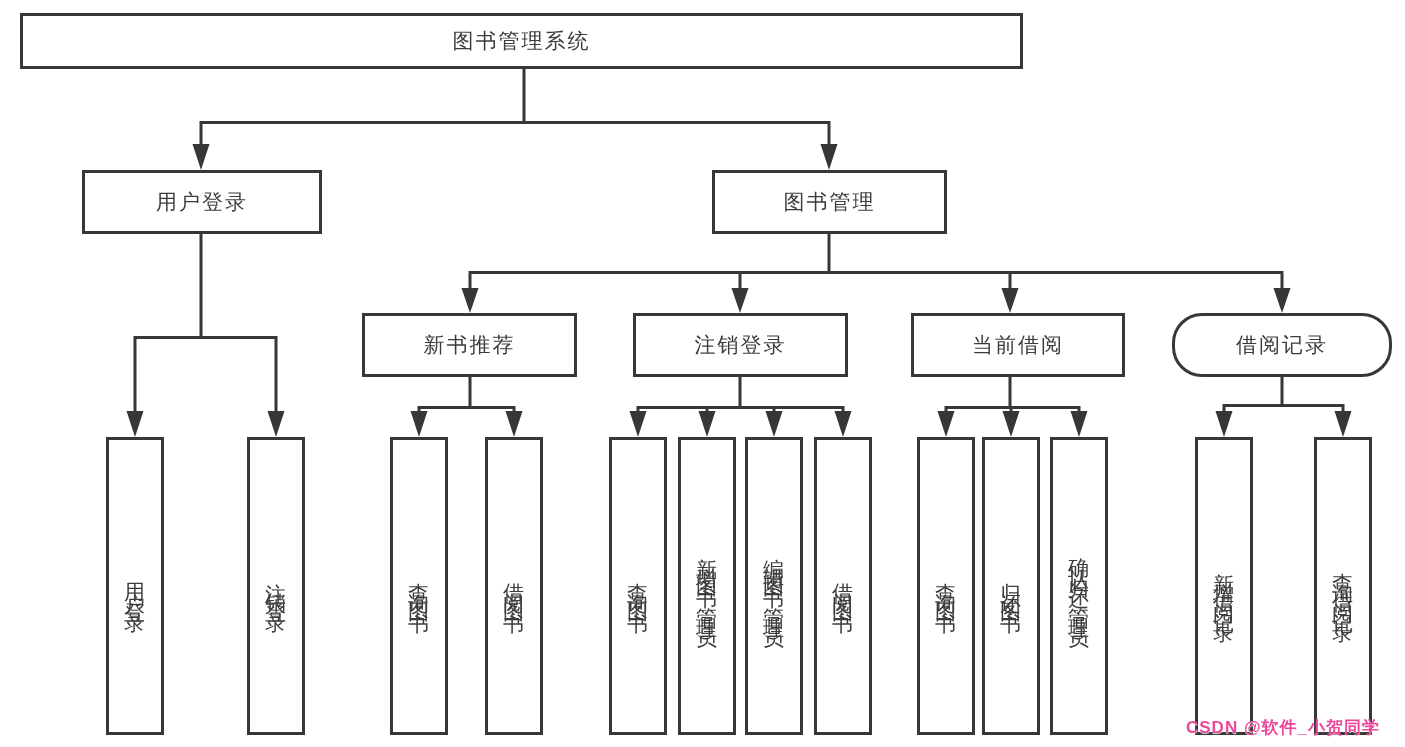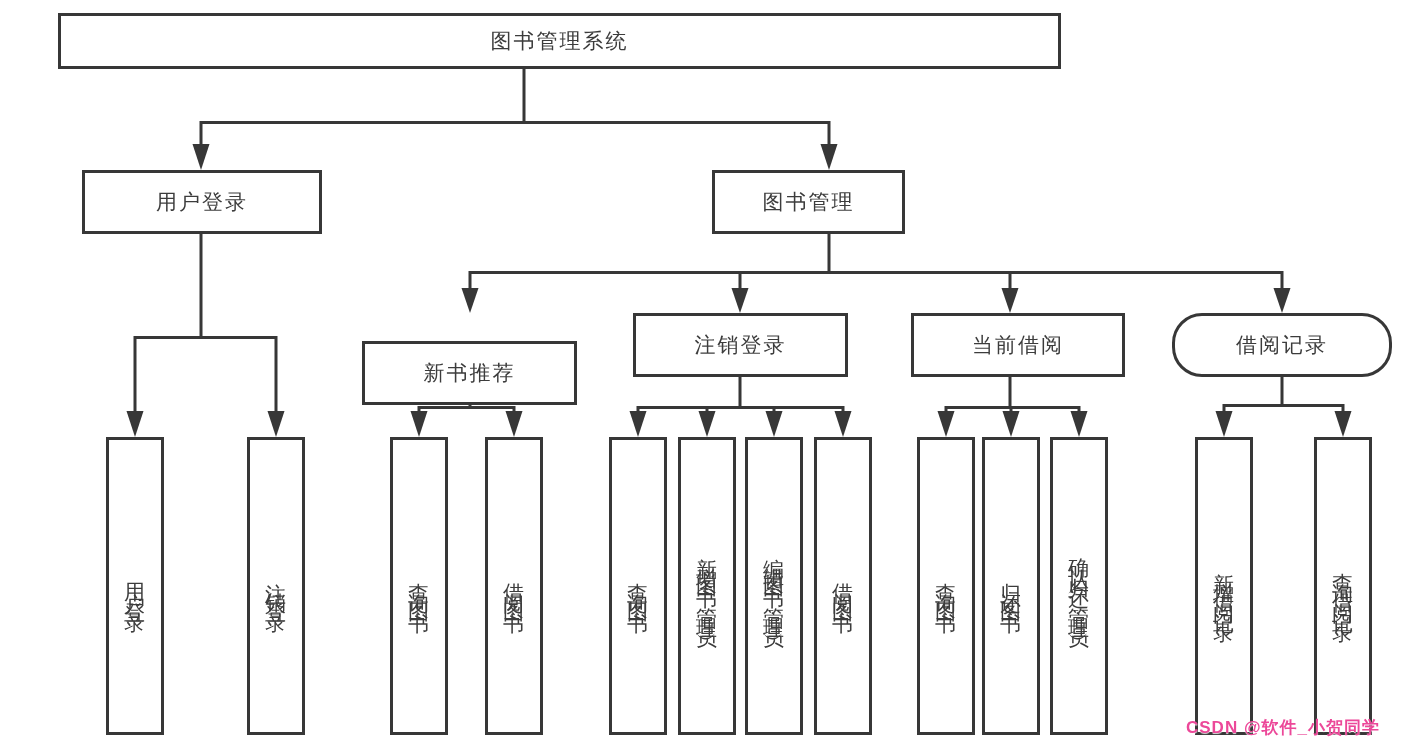--- a/index.html
+++ b/index.html
@@ -17,21 +17,21 @@
     position:absolute;
     background:#ffffff;
     border:3px solid #373737;
     box-sizing:border-box;
     display:flex;align-items:center;justify-content:center;
     color:#3c3c3c;
     font-size:21px;
     letter-spacing:2px;
     z-index:2;
   }
-  .lvl1{left:20px;top:13px;width:1003px;height:56px;margin-left:38px;}
+  .lvl1{left:20px;top:13px;width:1003px;height:56px;}
   .lvl2{top:170px;height:64px;}
   .lvl3{top:313px;height:64px;}
   .leaf{top:437px;height:298px;width:58px;}
   .vtext{
     writing-mode:vertical-rl;
     text-orientation:mixed;
     letter-spacing:10px;
     line-height:1;
     font-size:21px;
   }
@@ -102,25 +102,25 @@
     </g>
   </svg>
 
   <div class="box lvl1">
     <span>图书管理系统</span>
   </div>
 
   <div class="box lvl2" style="left:82px;width:240px;">
     <span>用户登录</span>
   </div>
-  <div class="box lvl2" style="left:712px;width:193px;">
+  <div class="box lvl2" style="left:712px;width:235px;">
     <span>图书管理</span>
   </div>
 
-  <div class="box lvl3" style="left:362px;width:215px;margin-top:28px;">
+  <div class="box lvl3" style="left:362px;width:215px;">
     <span>新书推荐</span>
   </div>
   <div class="box lvl3" style="left:633px;width:215px;">
     <span>注销登录</span>
   </div>
   <div class="box lvl3" style="left:903px;width:214px;margin-left:8px;">
     <span>当前借阅</span>
   </div>
   <div class="box lvl3" style="left:1172px;width:220px;border-radius:30px;">
     <span>借阅记录</span>

